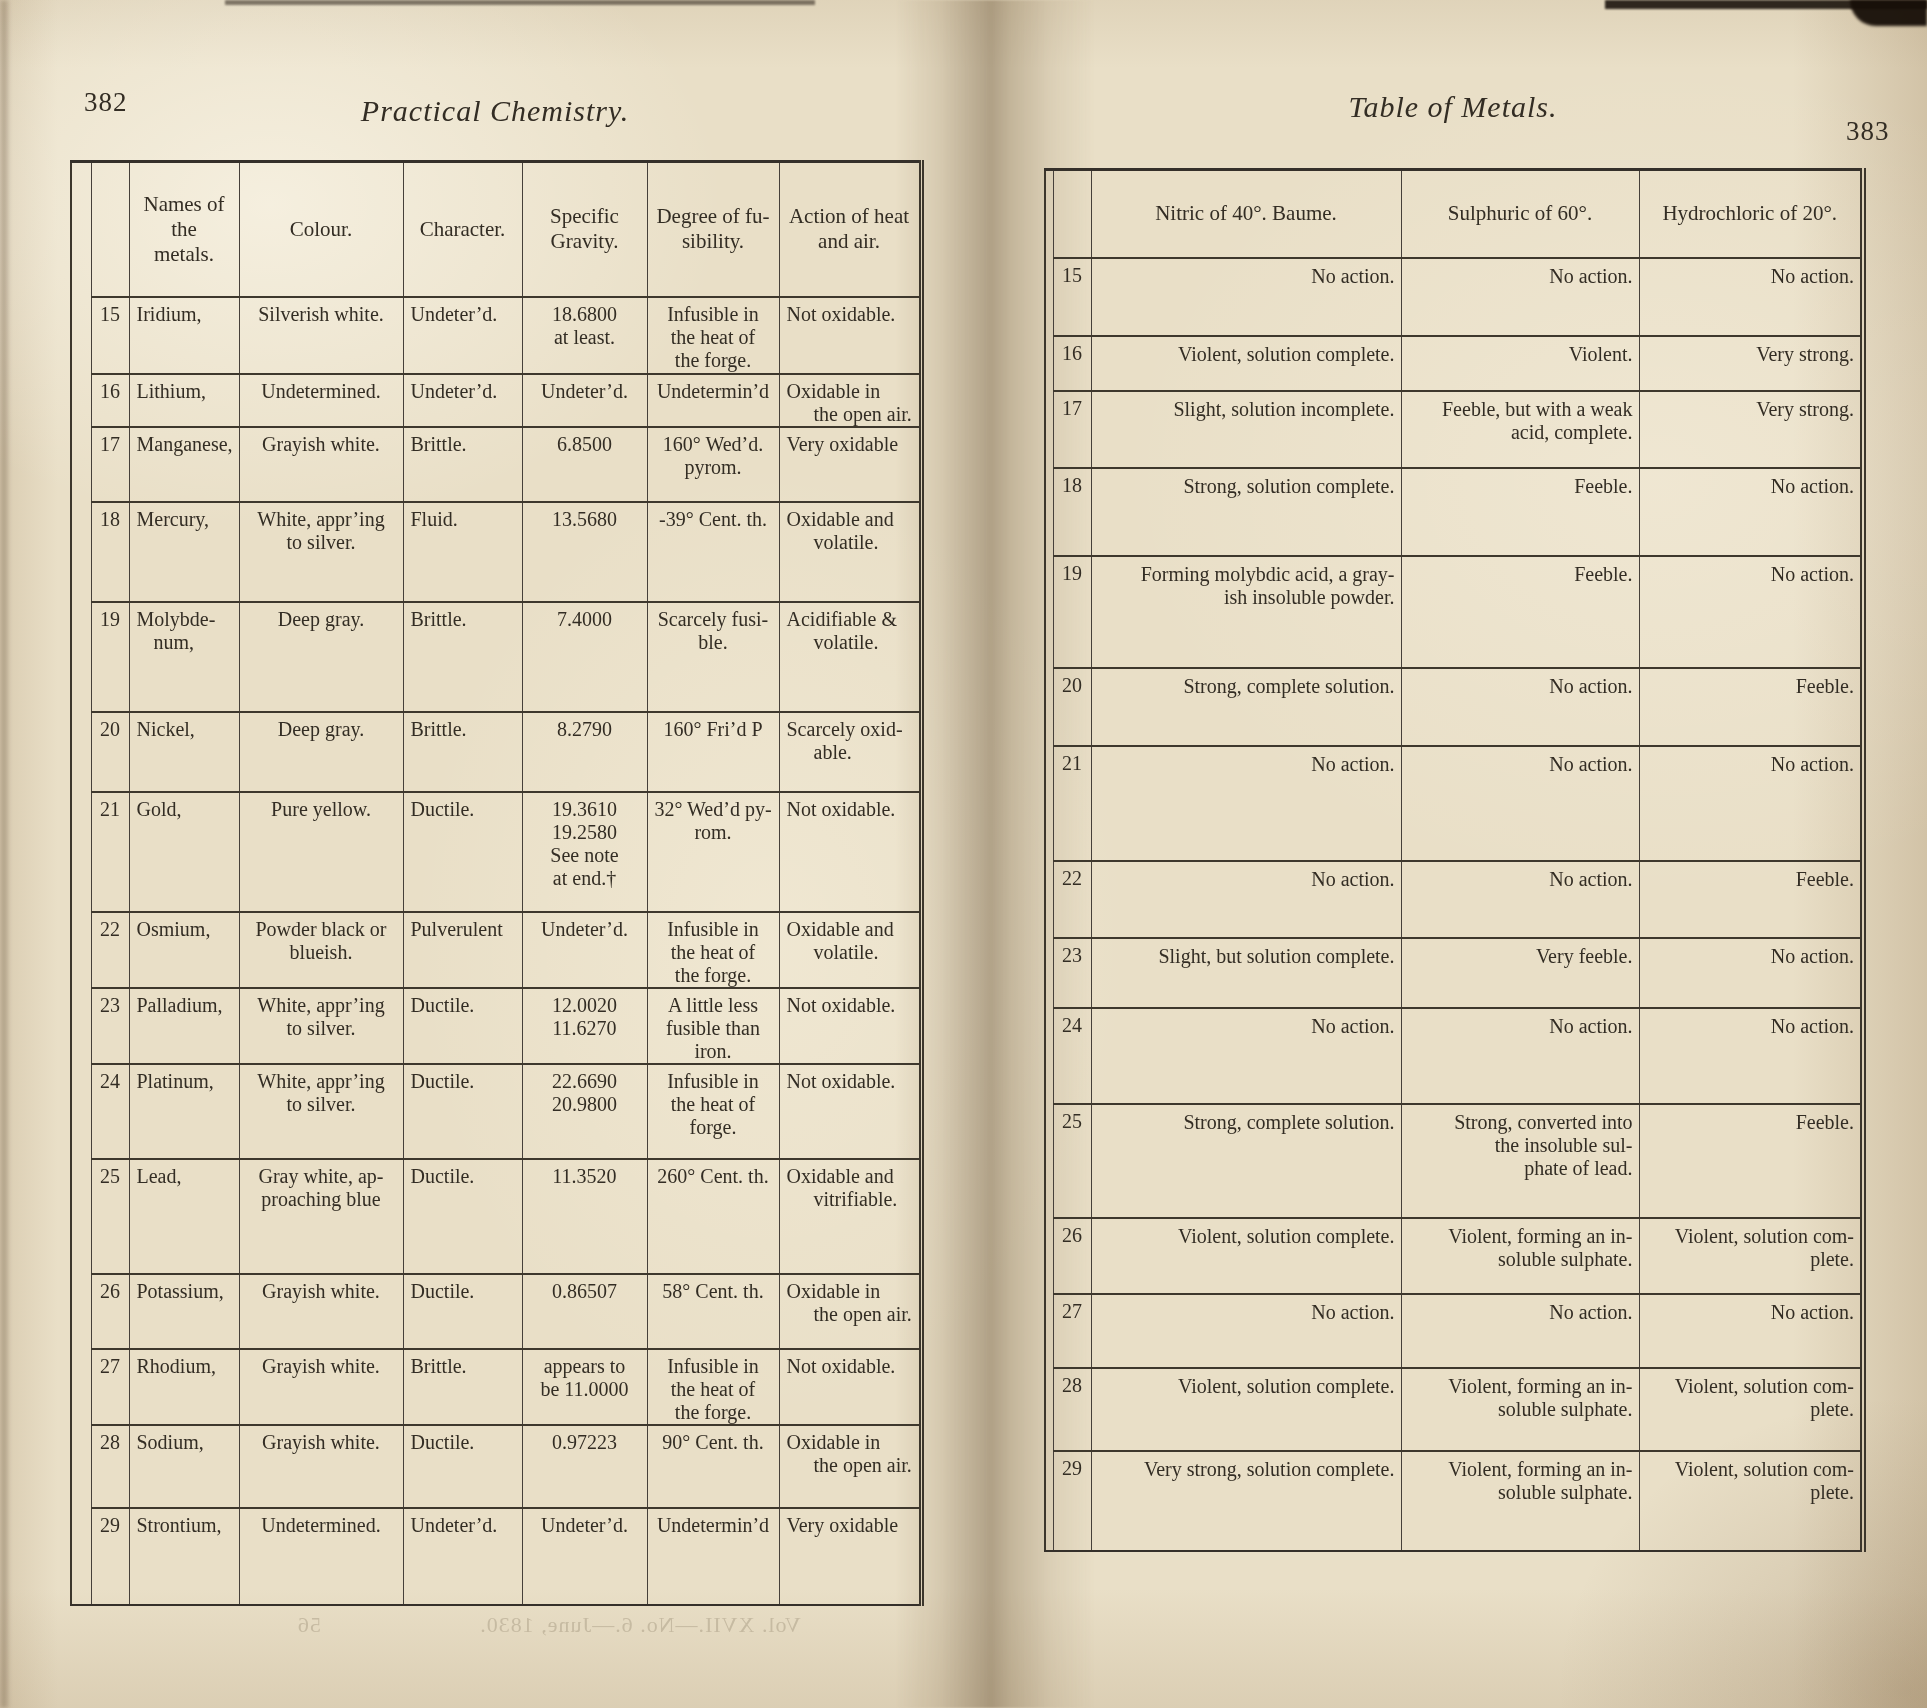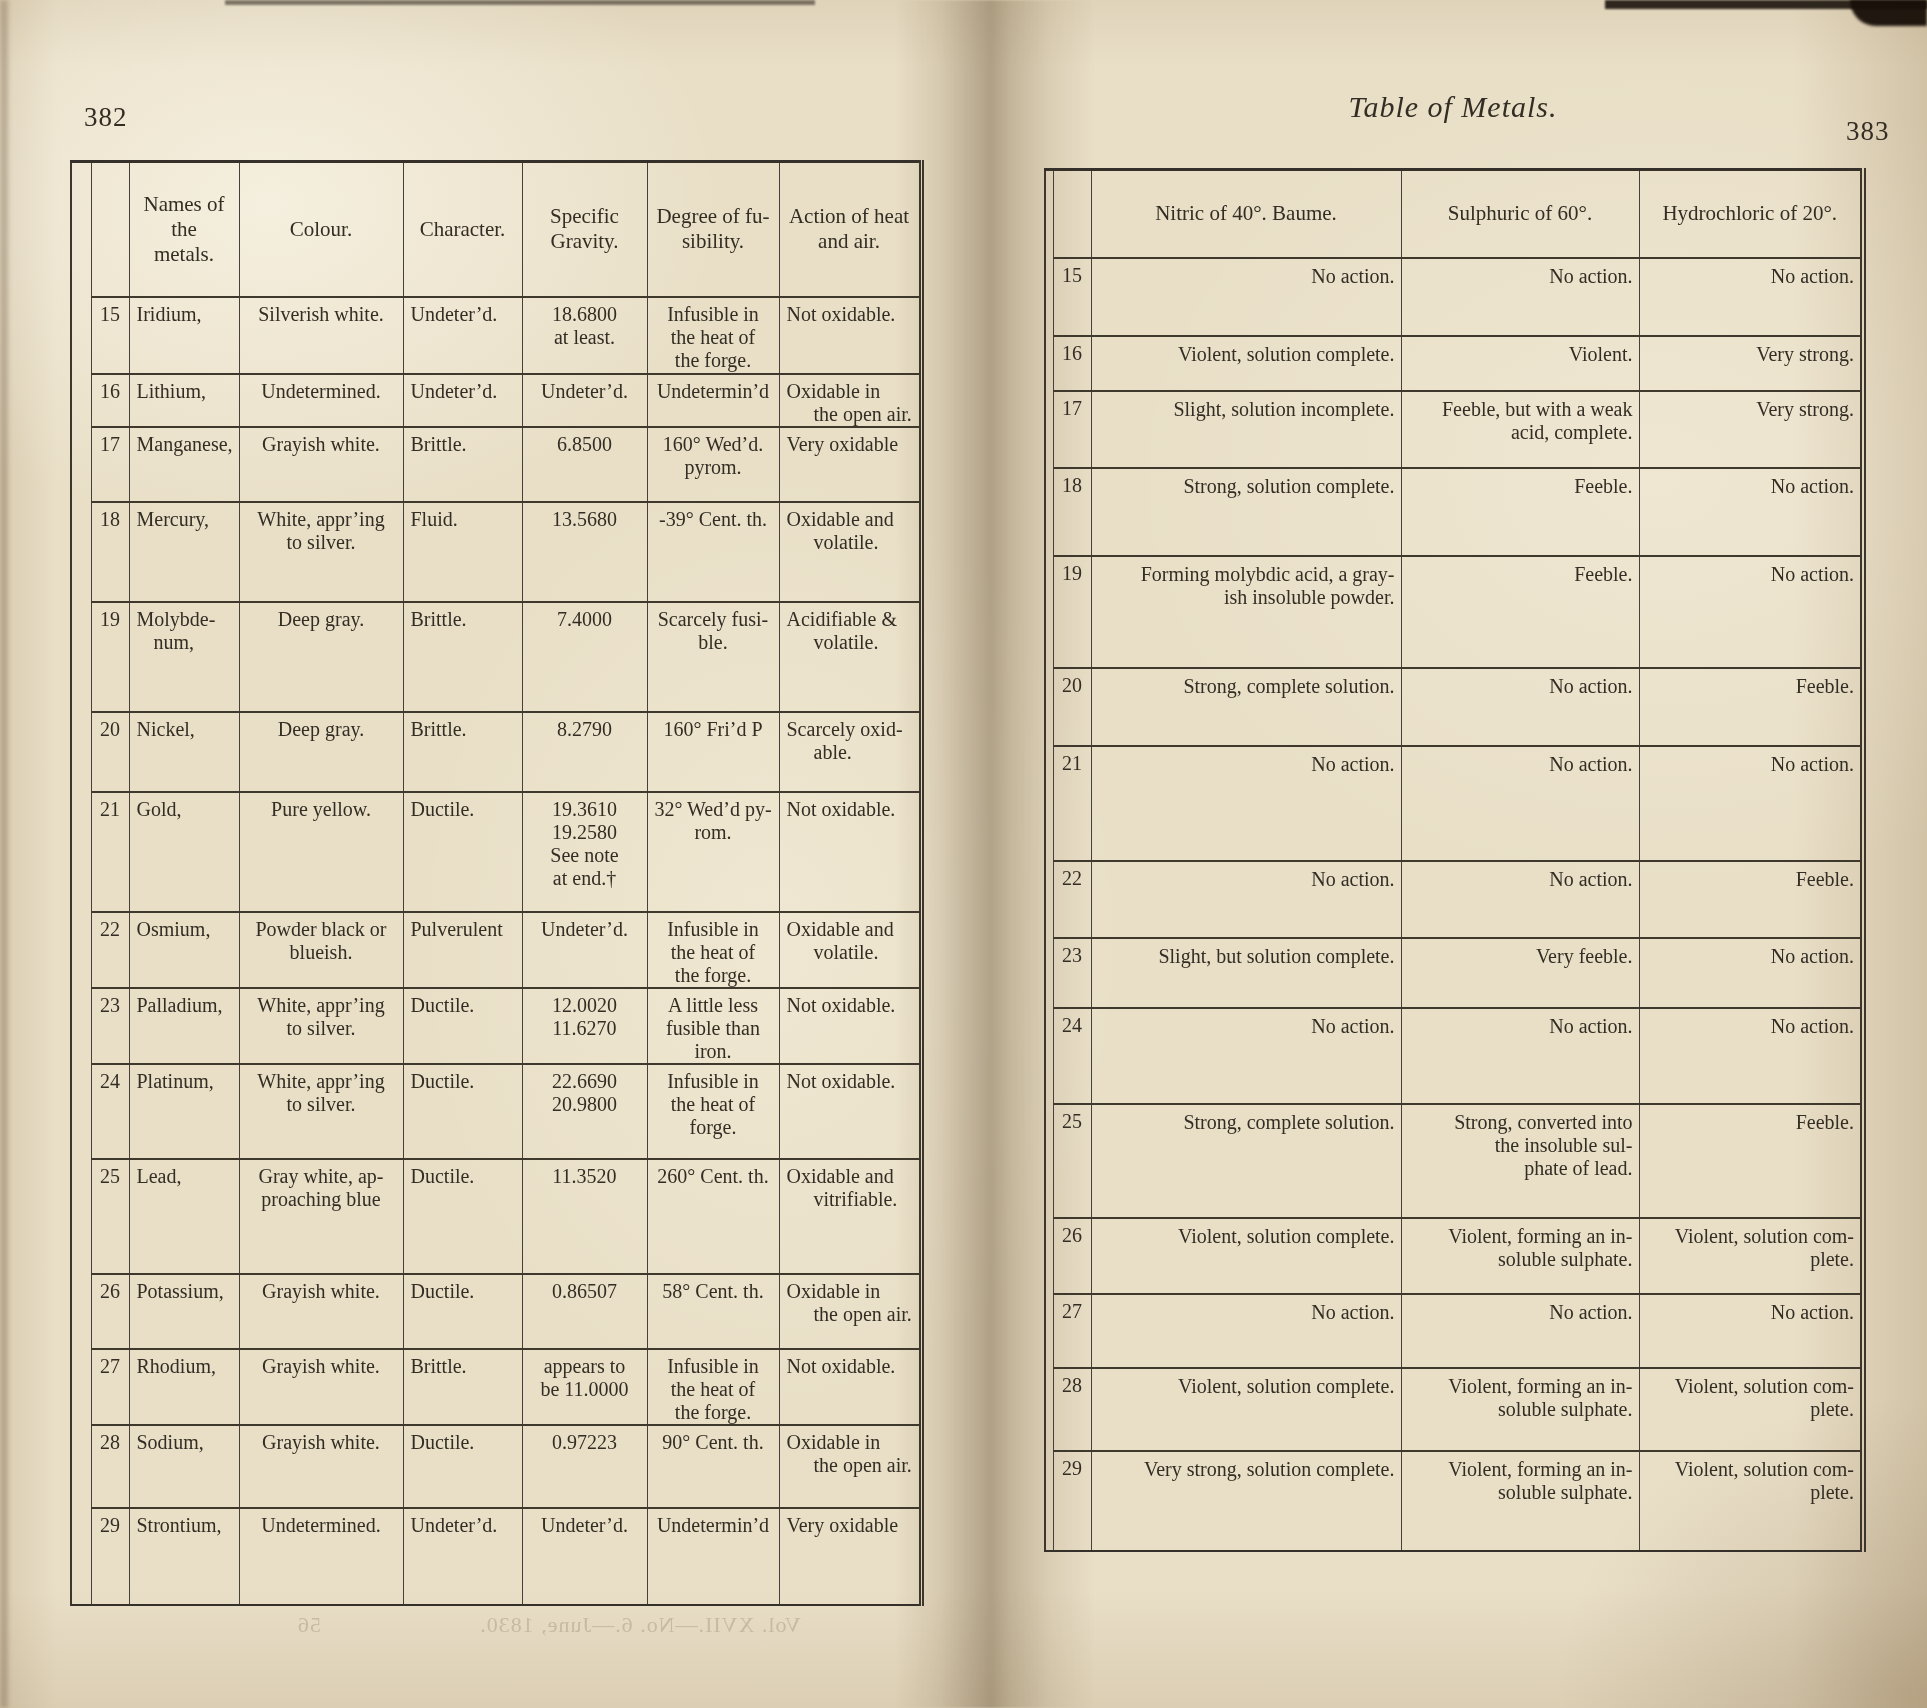--- a/index.html
+++ b/index.html
@@ -25,21 +25,21 @@
   .edge{position:absolute;pointer-events:none;}
   .edge-top-mid{left:225px;top:0;width:590px;height:5px;background:#2a2118;opacity:.55;filter:blur(1px);}
   .edge-top-right{left:1605px;top:0;width:322px;height:9px;background:#1c150e;opacity:.9;filter:blur(1px);}
   .edge-tr-corner{left:1850px;top:0;width:77px;height:26px;background:#170f08;opacity:.95;border-radius:0 0 0 34px;filter:blur(1.5px);}
   .edge-left{left:0;top:0;width:8px;height:1708px;background:rgba(90,70,45,.28);filter:blur(2px);}
 
   .pagenum{position:absolute;font-size:27px;letter-spacing:1px;}
   .running-title{position:absolute;font-style:italic;font-size:30px;letter-spacing:1px;text-align:center;}
   .rt-left{left:70px;width:850px;top:94px;}
   .rt-right{left:1044px;width:818px;top:90px;font-style:italic;}
-  .pn-left{left:84px;top:102px;}
+  .pn-left{left:84px;top:87px;}
   .pn-right{left:1846px;top:116px;}
 
   table.booktable{
     position:absolute;border-collapse:collapse;table-layout:fixed;
     font-size:20px;line-height:23px;color:#332d24;
   }
   #left-table{left:70px;top:160px;width:850px;border:2px solid #3c362c;border-top:3px solid #35302a;border-right:5px double #3c362c;border-bottom:2.5px solid #35302a;}
   #right-table{left:1044px;top:168px;width:818px;border:2px solid #3c362c;border-top:3px solid #35302a;border-right:6px double #3c362c;border-bottom:2.5px solid #35302a;}
 
   .booktable th, .booktable td{border-left:1.6px solid #46403a;padding:0;}
@@ -67,20 +67,21 @@
 <body>
 
 <div class="spread">
   <div class="gutter"></div>
   <div class="edge edge-top-mid"></div>
   <div class="edge edge-top-right"></div>
   <div class="edge edge-tr-corner"></div>
   <div class="edge edge-left"></div>
 
   <span class="pagenum pn-left">382</span>
+  <div class="running-title rt-left">Practical Chemistry.</div>
   <span class="pagenum pn-right">383</span>
   <div class="running-title rt-right">Table of Metals.</div>
 
   <table class="booktable" id="left-table">
     <colgroup>
       <col style="width:20px">
         <col style="width:38px">
         <col style="width:110px">
         <col style="width:164px">
       <col style="width:119px">

